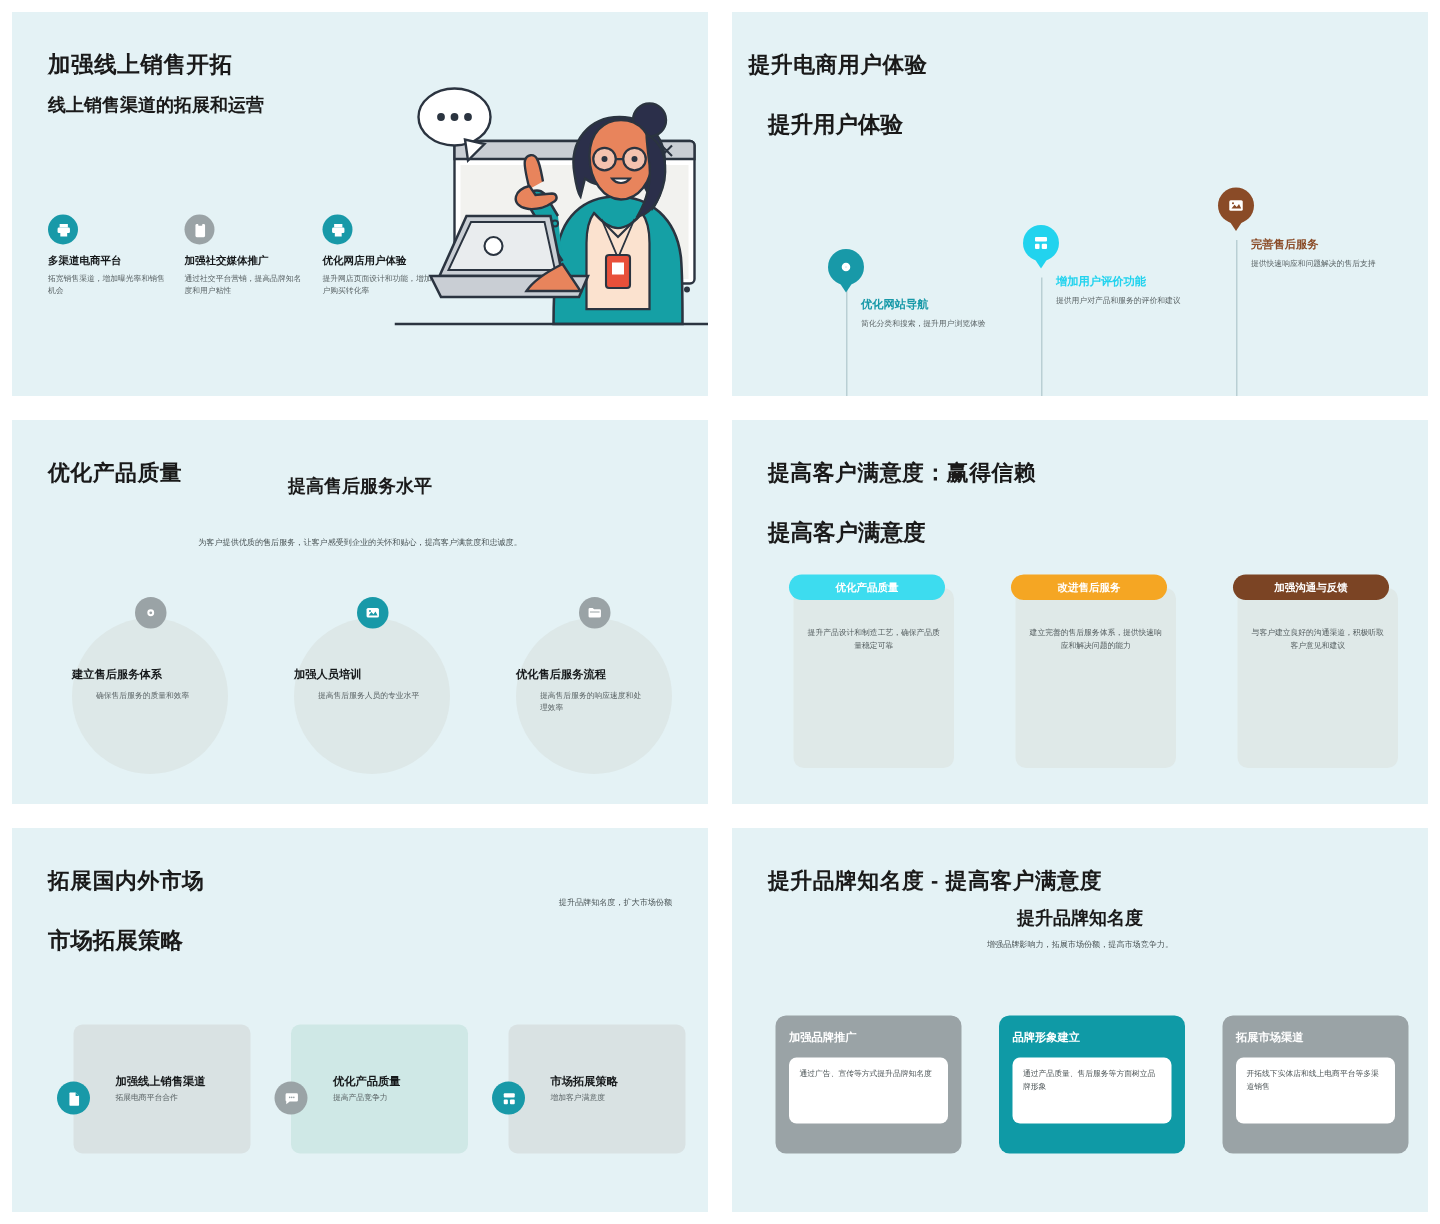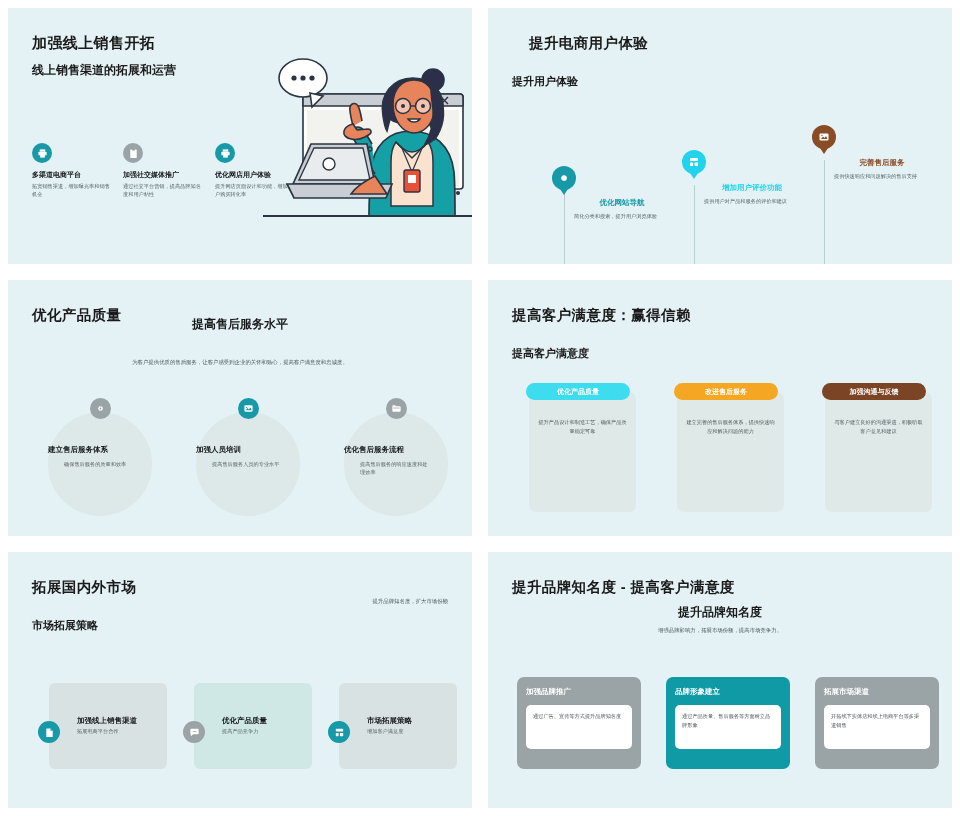--- a/index.html
+++ b/index.html
@@ -24,21 +24,21 @@
   .slide-inner { position: absolute; inset: 0; }
 
   
   .title {
     position: absolute;
     font-size: 14.5px; font-weight: bold; color: #1a1a1a;
     letter-spacing: .4px; white-space: nowrap;
   }
   .subtitle {
     position: absolute;
-    font-size: 11px; font-weight: bold; color: #1a1a1a;
+    font-size: 15px; font-weight: bold; color: #1a1a1a;
     white-space: nowrap;
   }
   .center-head {
     position: absolute; width: 100%; text-align: center;
     font-size: 12px; font-weight: bold; color: #1a1a1a;
   }
   .center-sub {
     position: absolute; width: 100%; text-align: center;
     font-size: 5.4px; color: #4a5456; line-height: 1.5;
   }
@@ -64,21 +64,21 @@
   }
   .tl-pin:after {
     content: ""; position: absolute; bottom: -5px; left: 50%;
     margin-left: -4px; width: 0; height: 0;
     border-left: 4px solid transparent; border-right: 4px solid transparent;
     border-top: 6px solid currentColor;
   }
   .tl-pin svg { width: 12px; height: 12px; }
   .tl-line { position: absolute; width: 1px; background: #b9cfd4; }
   .tl-txt { position: absolute; width: 96px; }
-  .tl-txt h4 { font-size: 7.5px; font-weight: bold; margin-bottom: 4px; text-align: center; }
+  .tl-txt h4 { font-size: 7.5px; font-weight: bold; margin-bottom: 4px; }
   .tl-txt p  { font-size: 5.2px; color: #5b6466; line-height: 1.6; }
 
   
   .circ-wrap { position: absolute; width: 104px; text-align: left; }
   .circ-bg {
     position: absolute; left: 50%; margin-left: -52px; top: 14px;
     width: 104px; height: 104px; border-radius: 50%;
     background: #dde8e8;
   }
   .circ-ic {
@@ -214,21 +214,21 @@
 
           <path d="M0 160h225" stroke="#2b3440" stroke-width="1.8"></path>
           <circle cx="195" cy="137" r="2" fill="#2b3440"></circle>
         </svg>
       </div>
     </div>
   </div>
 
   <div class="slide">
     <div class="slide-inner">
-      <div class="title" style="left:41px; top:26px;">提升电商用户体验</div>
+      <div class="title" style="left:11px; top:26px;">提升电商用户体验</div>
       <div class="subtitle" style="left:24px; top:66px;">提升用户体验</div>
 
       <div class="tl-line" style="left:76px; top:182px; height:86px;"></div>
       <div class="tl-pin" style="left:64px; top:158px; background:#1899a8; color:#1899a8;">
         <svg viewBox="0 0 24 24" fill="none" stroke="#fff" stroke-width="2.4">
             <circle cx="12" cy="12" r="4.5" fill="#fff"></circle>
             <circle cx="12" cy="12" r="1.8" fill="#1899a8"></circle>
           </svg>
       </div>
       <div class="tl-txt" style="left:86px; top:190px;">

